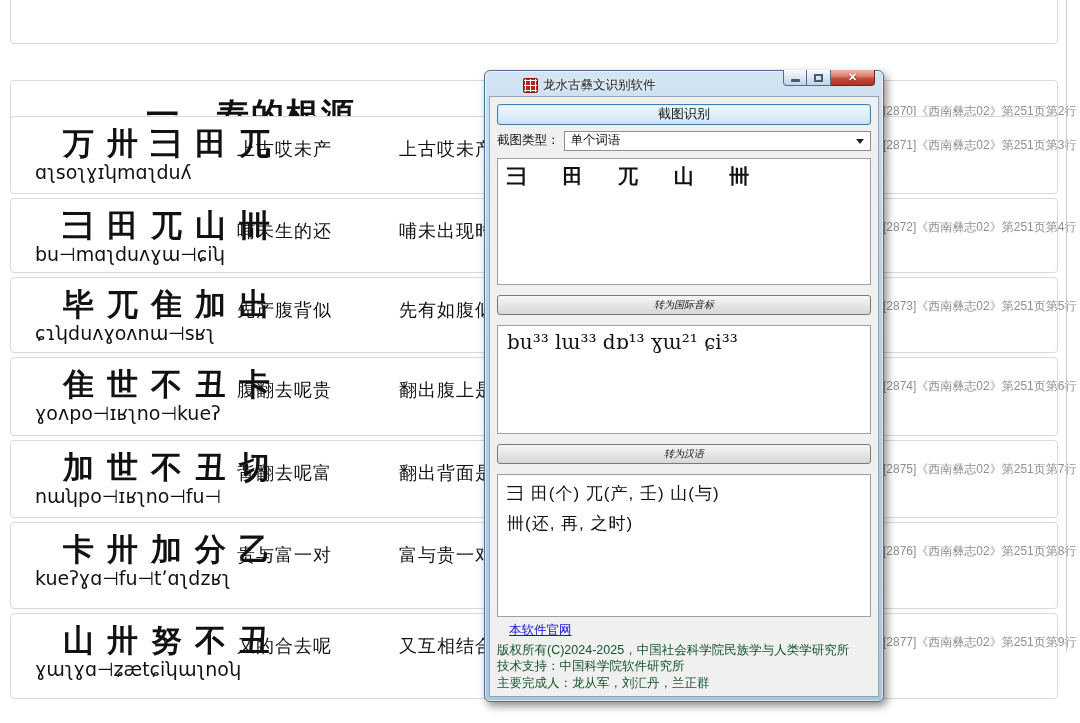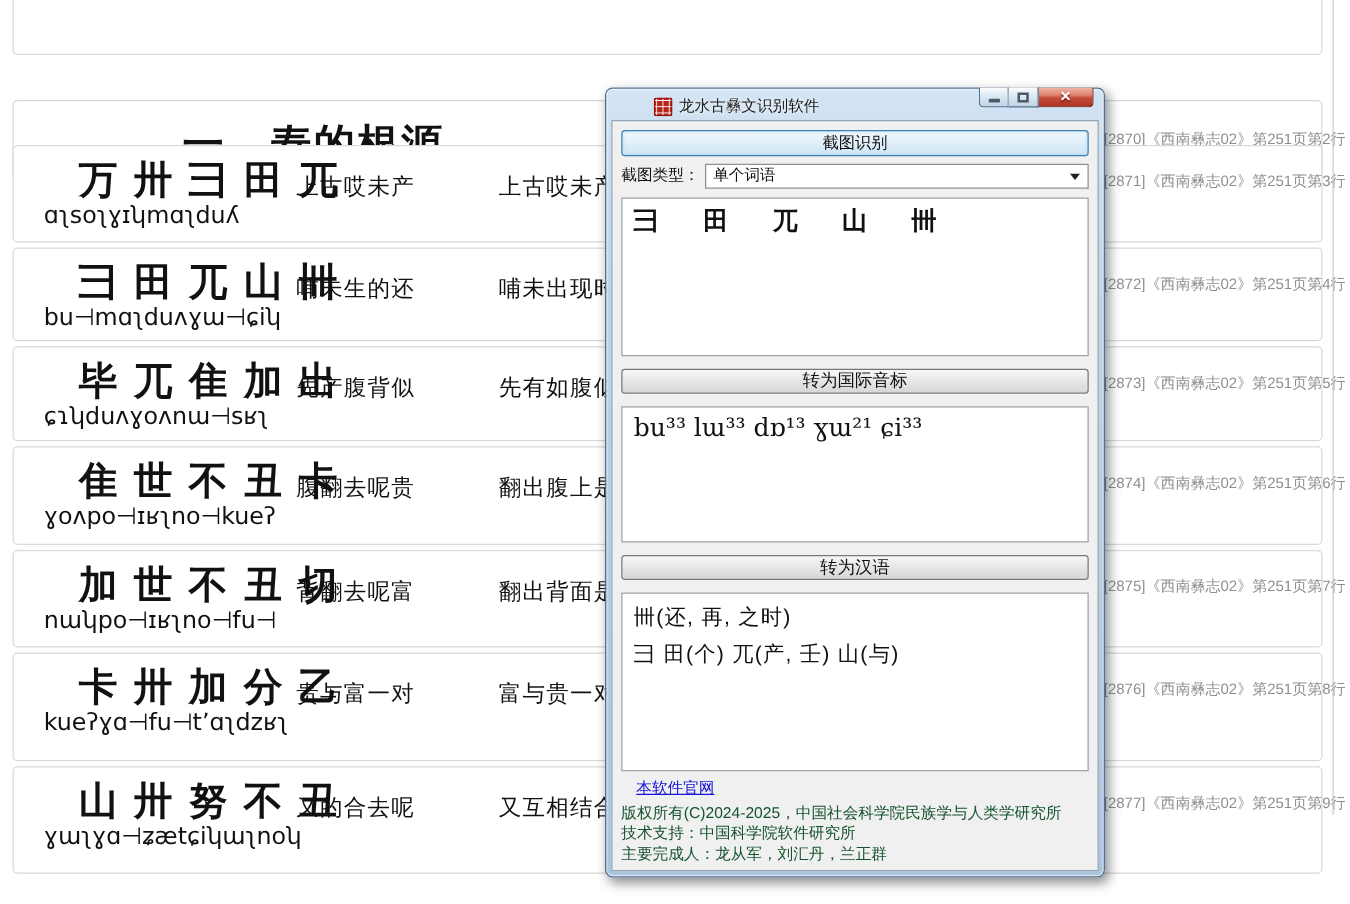--- a/index.html
+++ b/index.html
@@ -55,22 +55,22 @@
                  align-items:center; justify-content:center; cursor:pointer; }
   .type-row { display:flex; align-items:center; margin:6px 0 7px 0; font-size:12.5px; }
   .combo { flex:1; height:20px; margin-left:4px; background:#fff; border:1px solid #8f8f8f;
            display:flex; align-items:center; padding:0 20px 0 6px; font-size:12.5px; position:relative; }
   .combo-arrow { position:absolute; right:6px; top:7px; width:0; height:0;
                  border-left:4px solid transparent; border-right:4px solid transparent;
                  border-top:5px solid #222; }
   .ta { background:#fff; border:1px solid #9aa0a6; padding:4px 9px; overflow:hidden; }
   .ta-yi { height:136px; font-size:20px; font-weight:600; letter-spacing:15px; }
   .mid-btn { height:21px; margin:10px 0; border:1px solid #787878; border-radius:3px;
-             background:linear-gradient(#f7f7f7,#e3e3e3 60%,#d7d7d7); font-size:14px;
-             display:flex; align-items:center; justify-content:center; cursor:pointer; }
+             background:linear-gradient(#f7f7f7,#e3e3e3 60%,#d7d7d7); font-size:10px;
+             display:flex; align-items:center; justify-content:center; cursor:pointer;font-style:italic; }
   .ta-ipa { height:117px; font-family:"DejaVu Serif", serif; font-size:20px; }
   .ta-cn { height:152px; font-size:17px; line-height:1.75; letter-spacing:1px; }
   .site-link { color:#1414d4; text-decoration:underline; font-size:12.5px;
                margin:5px 0 3px 12px; align-self:flex-start; cursor:pointer; }
   .copy { font-size:12.5px; line-height:1.32; color:#14532d; white-space:nowrap; }
 </style>
 </head>
 <body>
 
 <div class="doc">
@@ -174,22 +174,22 @@
 
     <div class="ta ta-yi">彐 田 兀 山 卌</div>
 
     <div class="mid-btn">转为国际音标</div>
 
     <div class="ta ta-ipa">bu³³ lɯ³³ dɒ¹³ ɣɯ²¹ ɕi³³</div>
 
     <div class="mid-btn">转为汉语</div>
 
     <div class="ta ta-cn">
+      <div>彐  田(个)   兀(产, 壬)  山(与)</div>
       <div>卌(还, 再, 之时)</div>
-      <div>彐  田(个)   兀(产, 壬)  山(与)</div>
     </div>
 
     <a class="site-link">本软件官网</a>
 
     <div class="copy">版权所有(C)2024-2025，中国社会科学院民族学与人类学研究所</div>
     <div class="copy">技术支持：中国科学院软件研究所</div>
     <div class="copy">主要完成人：龙从军，刘汇丹，兰正群</div>
   </div>
 </div>
 

